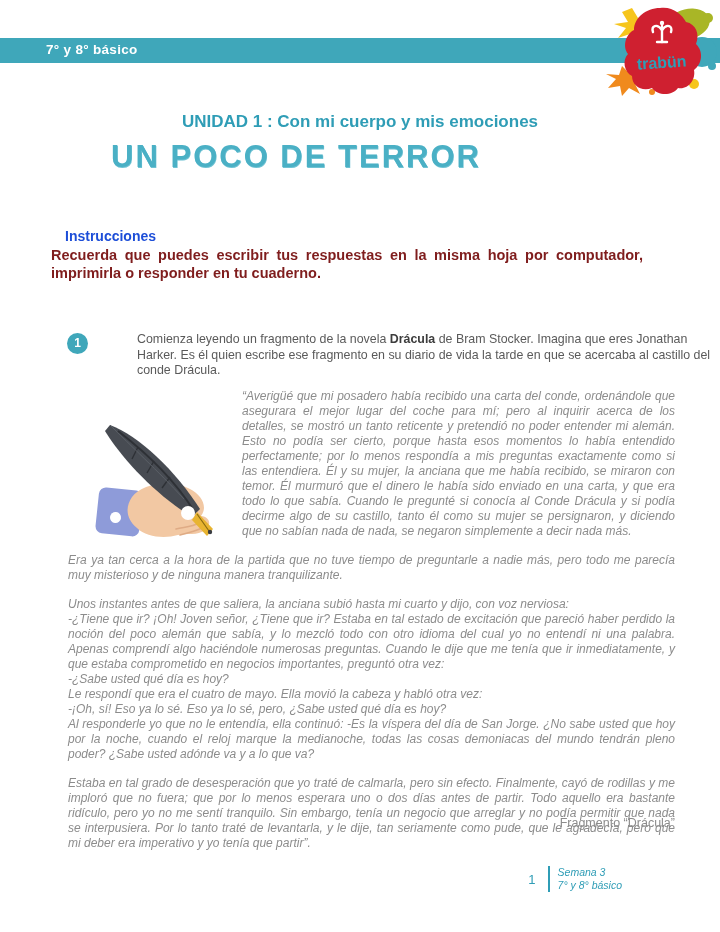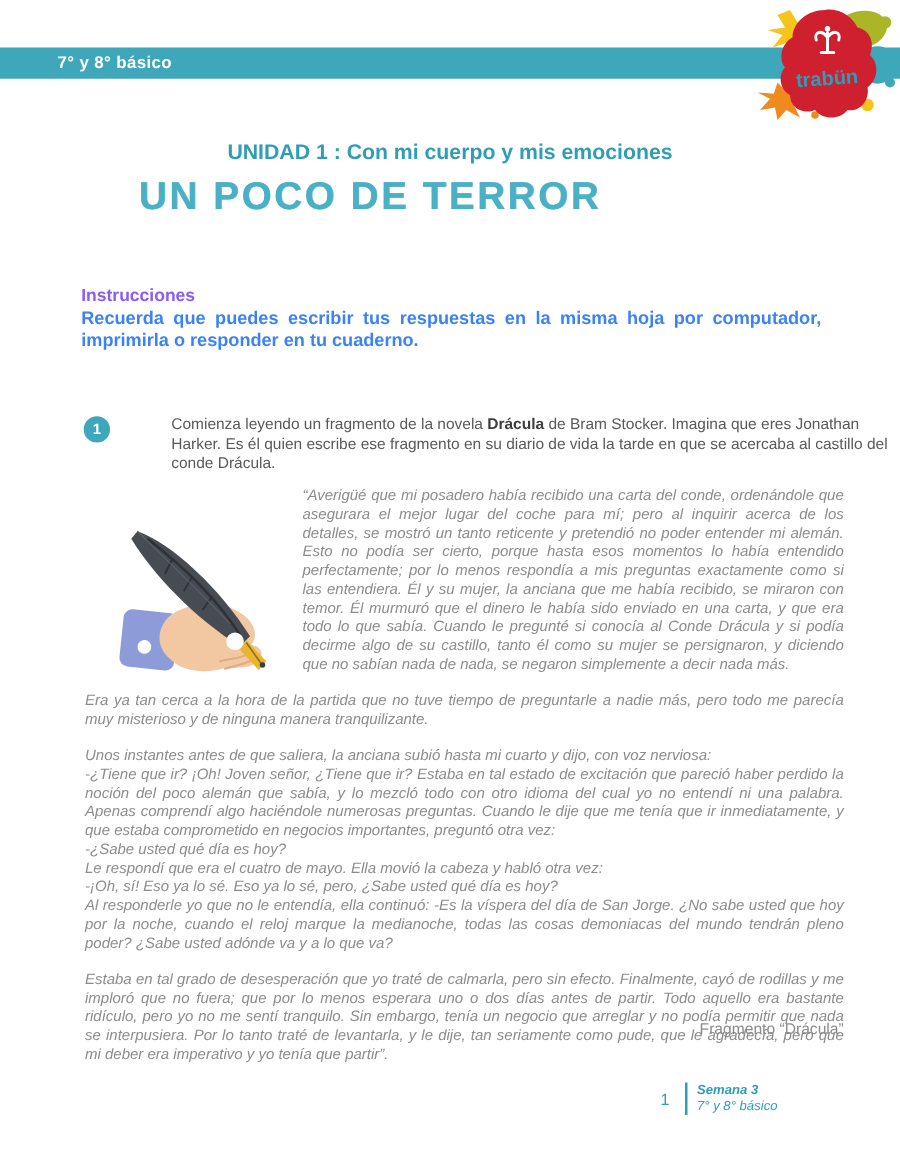--- a/index.html
+++ b/index.html
@@ -50,29 +50,29 @@
     color: #4ab0c5;
     font-size: 31px;
     font-weight: bold;
     letter-spacing: 2px;
     text-shadow: 0.5px 0.5px 0 #6fc2d3;
   }
   
   .instructions-heading {
     position: absolute;
     top: 228px; left: 65px;
-    color: #8b5cf6;
+    color: #1d4ed8;
     font-size: 14px;
     font-weight: bold;
   }
   .instructions-body {
     position: absolute;
-    top: 246px; left: 65px;
+    top: 246px; left: 51px;
     width: 592px;
-    color: #3b82f6;
+    color: #7f1d1d;
     font-size: 14.5px;
     font-weight: 600;
     line-height: 18px;
     text-align: justify;
   }
   
   .task-number {
     position: absolute;
     top: 333px; left: 67px;
     width: 21px; height: 21px;
@@ -137,21 +137,21 @@
     width: 2px; height: 26px;
     background: #2f9db6;
     margin-right: 8px;
   }
   .footer-meta {
     color: #2f9db6;
     font-size: 10.5px;
     font-style: italic;
     line-height: 13px;
   }
-  .footer-week { font-weight: bold; }
+  .footer-week { font-weight: normal; }
 </style>
 </head>
 <body>
 
 <div class="page">
 
   <div class="header-bar">
     <div class="header-grade">7° y 8° básico</div>
   </div>
 

